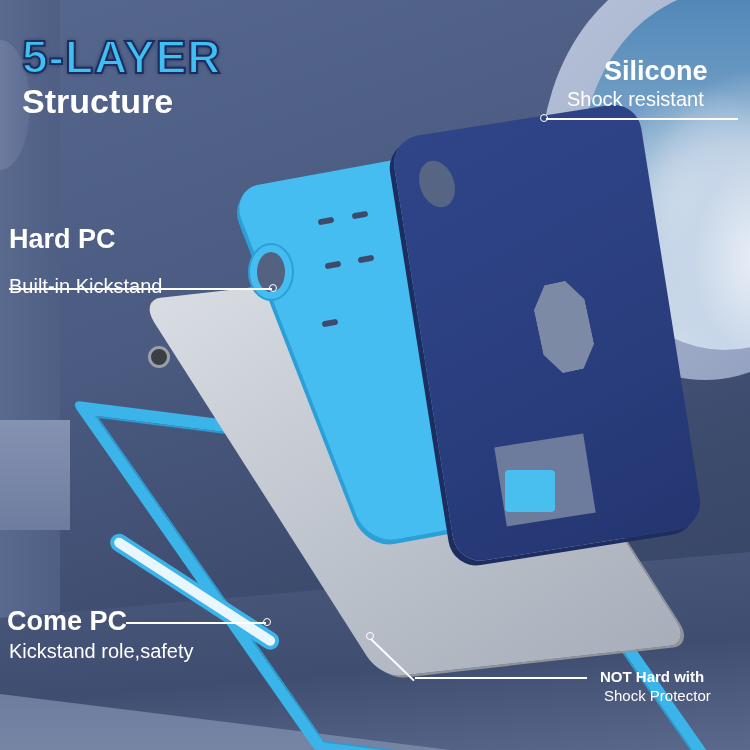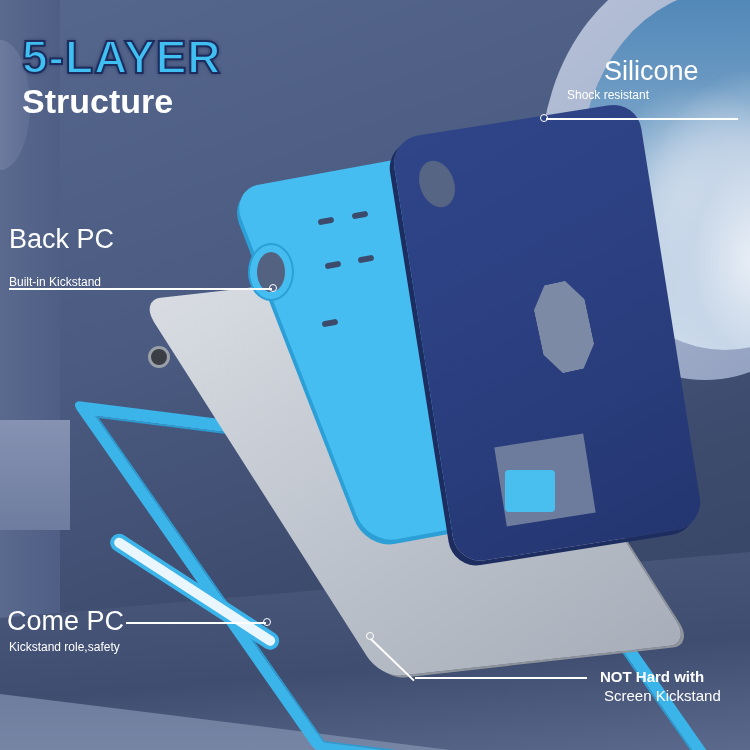--- a/index.html
+++ b/index.html
@@ -124,22 +124,22 @@
       position: absolute; left: 22px; top: 30px;
       font-size: 46px; font-weight: 900; letter-spacing: 1px;
       color: #3fbff2;
       -webkit-text-stroke: 2px #1d2c5c;
       text-shadow: 0 0 4px #1d2c5c;
     }
     .title-line2 {
       position: absolute; left: 22px; top: 82px;
       font-size: 34px; font-weight: 700; color: #ffffff;
     }
-    .label-main { position: absolute; font-size: 27px; color: #ffffff; }
-    .label-sub { position: absolute; font-size: 12px; color: #ffffff; text-align: right; }
+    .label-main { position: absolute; font-size: 27px; color: #ffffff; font-weight: bold; }
+    .label-sub { position: absolute; font-size: 20px; color: #ffffff; text-align: right; }
     .label-bold { position: absolute; font-size: 15px; font-weight: 700; color: #ffffff; }
     .label-small { position: absolute; font-size: 15px; color: #ffffff; }
     .leader { position: absolute; height: 1.5px; background: #ffffff; }
     .leader-diag { position: absolute; height: 1.5px; background: #ffffff; transform-origin: left center; }
     .dot {
       position: absolute; width: 6px; height: 6px; border-radius: 50%;
       border: 1.5px solid #ffffff; background: transparent;
     }
   </style>
 </head>
@@ -176,27 +176,27 @@
 </div>
 
 <div class="title-line1">5-LAYER</div>
 <div class="title-line2">Structure</div>
 
 <div class="label-main" style="left:604px;top:56px;">Silicone</div>
 <div class="label-sub" style="left:567px;top:88px;">Shock resistant</div>
 <div class="leader" style="left:546px;top:118px;width:192px;"></div>
 <div class="dot" style="left:540px;top:114px;"></div>
 
-<div class="label-main" style="left:9px;top:224px;">Back PC</div>
+<div class="label-main" style="left:9px;top:224px;">Hard PC</div>
 <div class="label-sub" style="left:9px;top:275px;">Built-in Kickstand</div>
 <div class="leader" style="left:9px;top:288px;width:263px;"></div>
 <div class="dot" style="left:269px;top:284px;"></div>
 
 <div class="label-main" style="left:7px;top:606px;">Come PC</div>
 <div class="label-sub" style="left:9px;top:640px;">Kickstand role,safety</div>
 <div class="leader" style="left:126px;top:622px;width:140px;"></div>
 <div class="dot" style="left:263px;top:618px;"></div>
 
 <div class="dot" style="left:366px;top:632px;"></div>
 <div class="leader-diag" style="left:371px;top:638px;width:60px;transform:rotate(44deg);"></div>
 <div class="leader" style="left:415px;top:677px;width:172px;"></div>
 <div class="label-bold" style="left:600px;top:668px;">NOT Hard with</div>
-<div class="label-small" style="left:604px;top:687px;">Screen Kickstand</div>
+<div class="label-small" style="left:604px;top:687px;">Shock Protector</div>
 
 </body></html>

